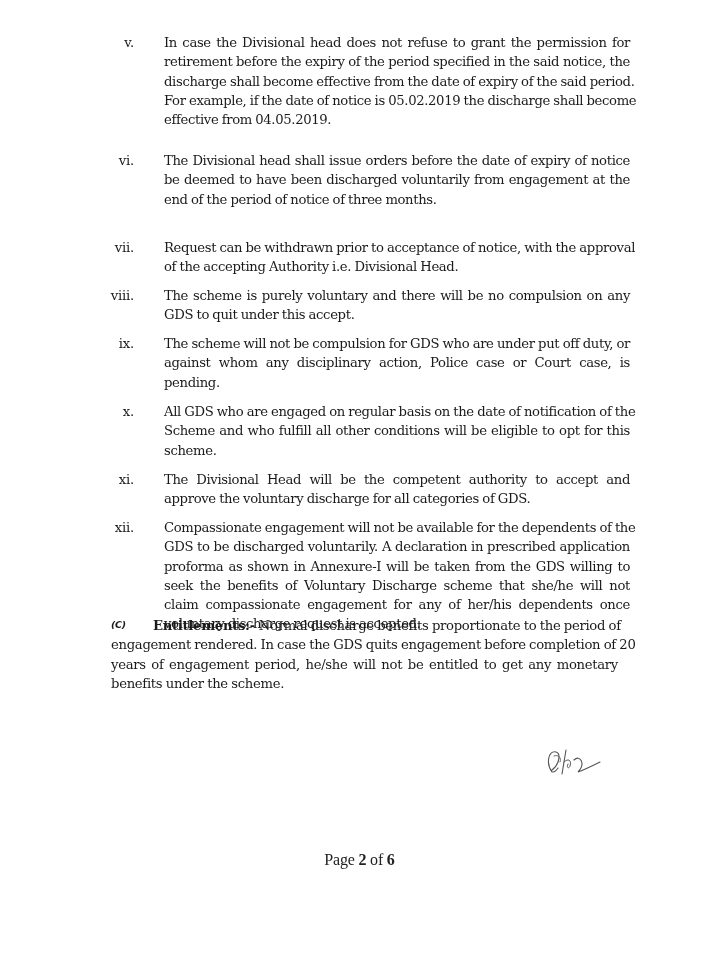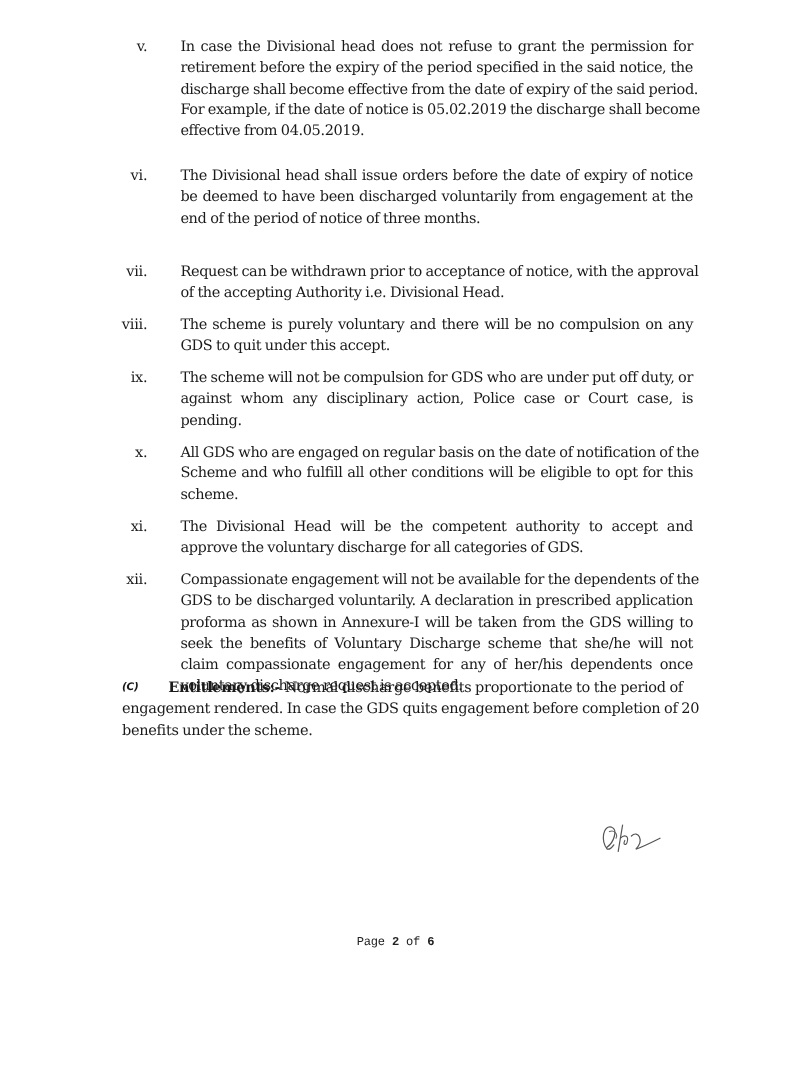--- a/index.html
+++ b/index.html
@@ -96,22 +96,22 @@
     top: 742px;
     width: 70px;
     height: 40px;
   }
   .footer {
     position: absolute;
     left: 0;
     width: 719px;
     top: 851px;
     text-align: center;
-    font-family: Liberation Mono, monospace;
-    font-size: 11px;
+    font-family: Liberation Serif, serif;
+    font-size: 16px;
     color: #222;
     letter-spacing: -0.2px;
   }
   .footer b { font-weight: bold; }
 </style>
 </head>
 <body>
 
 <div class="page">
 
@@ -189,20 +189,21 @@
     </div>
   </div>
 
   <div class="section">
     <span class="sec-label">(C)</span>
     <div class="first-line-wrap">
       <span class="lead">Entitlements:-</span>
       <span class="line rest">Normal discharge benefits proportionate to the period of</span>
     </div>
     <span class="line">engagement rendered. In case the GDS quits engagement before completion of 20</span>
+    <span class="line">years of engagement period, he/she will not be entitled to get any monetary</span>
     <span class="line last">benefits under the scheme.</span>
   </div>
 
   <svg class="signature" viewBox="0 0 70 40">
     <path d="M12 30 C6 22, 8 8, 16 10 C22 12, 18 24, 12 28 C10 30, 14 32, 18 26" fill="none" stroke="#555" stroke-width="1.1" stroke-linecap="round"></path>
     <path d="M14 14 C18 12, 22 16, 20 20" fill="none" stroke="#666" stroke-width="1" stroke-linecap="round"></path>
     <path d="M26 8 L22 32" fill="none" stroke="#555" stroke-width="1.1" stroke-linecap="round"></path>
     <path d="M24 20 C28 16, 32 18, 30 24 C29 27, 26 26, 28 22" fill="none" stroke="#555" stroke-width="1" stroke-linecap="round"></path>
     <path d="M34 18 C40 12, 46 22, 38 30 C44 28, 52 24, 60 20" fill="none" stroke="#555" stroke-width="1.1" stroke-linecap="round"></path>
   </svg>

